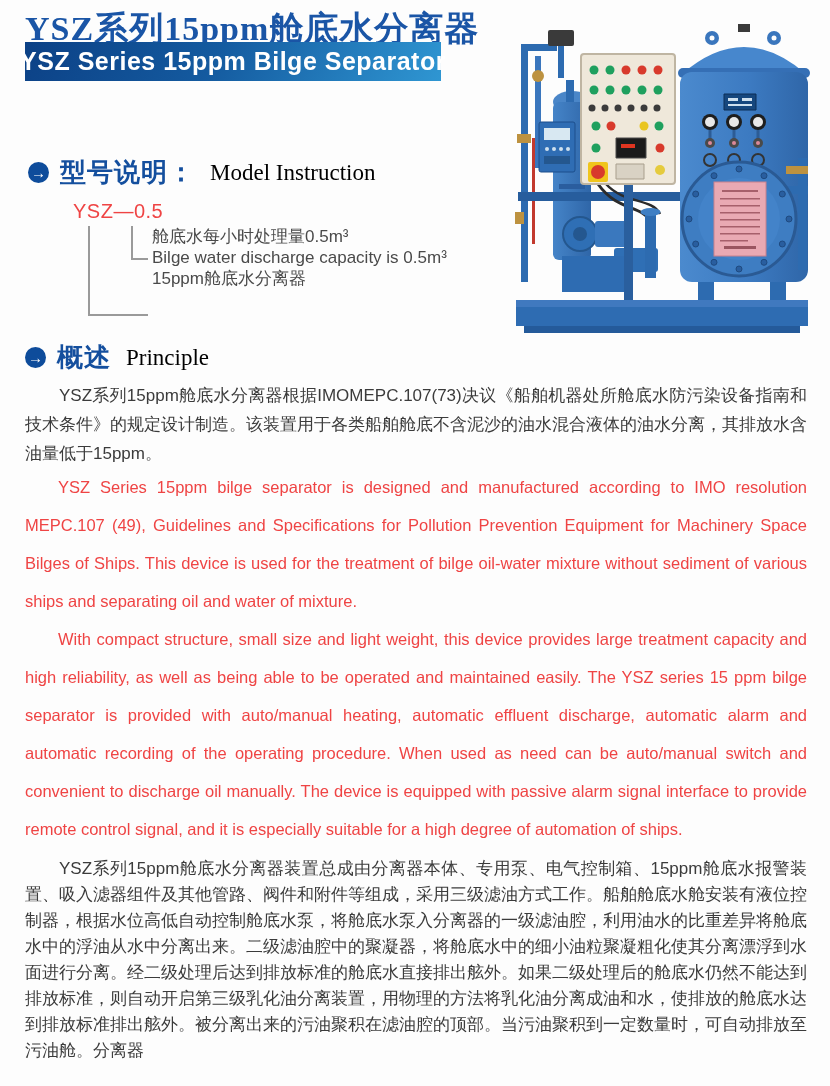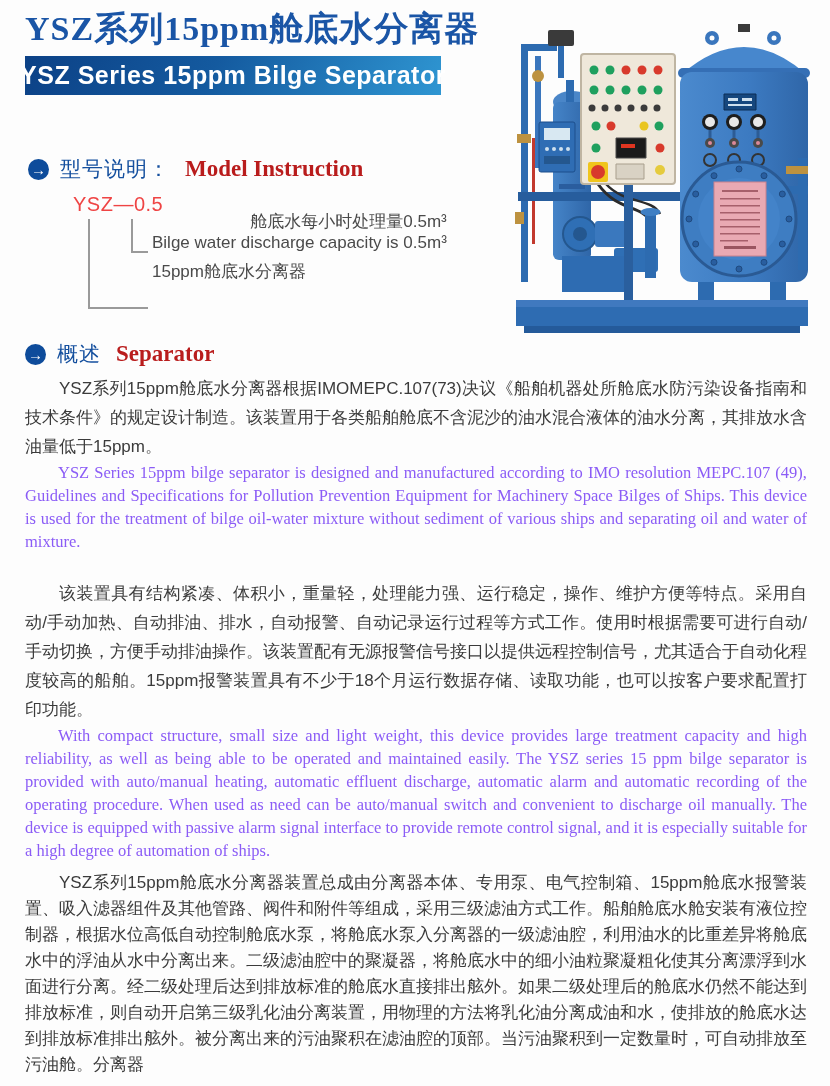--- a/index.html
+++ b/index.html
@@ -11,63 +11,63 @@
   .page{position:relative;width:830px;height:836px;}
 
   
   .title-cn{
     position:absolute;left:25px;top:6px;
     font-family:"Liberation Serif","DejaVu Serif",serif;
     font-weight:bold;font-size:34px;letter-spacing:1px;
     color:#1a55a6;white-space:nowrap;
   }
   .banner{
-    position:absolute;left:25px;top:56px;width:416px;height:39px;
+    position:absolute;left:25px;top:42px;width:416px;height:39px;
     background:linear-gradient(115deg,#0c4186 0%,#145a9f 45%,#2f96d2 100%);
     display:flex;align-items:center;justify-content:center;
   }
   .banner-text{
     color:#ffffff;font-weight:bold;font-size:25px;letter-spacing:.5px;white-space:nowrap;
   }
 
   
   .photo{position:absolute;left:502px;top:14px;width:318px;height:334px;}
 
   
   .sec-head{display:flex;align-items:center;gap:11px;}
   .bullet{
     width:21px;height:21px;border-radius:50%;
     background:#0e4c9b;color:#fff;flex:0 0 21px;
     display:inline-flex;align-items:center;justify-content:center;
   }
   .bullet::after{content:"\2192";font-size:15px;font-weight:bold;line-height:1;}
-  .head-cn{font-size:21px;font-weight:normal;color:#144f9e;letter-spacing:1px;}
+  .head-cn{font-size:26px;font-weight:bold;color:#144f9e;letter-spacing:1px;}
   .head-en{font-family:"Liberation Serif","DejaVu Serif",serif;
-           font-size:23px;font-weight:bold;color:#b91c1c;margin-left:4px;}
+           font-size:23px;font-weight:normal;color:#000000;margin-left:4px;}
 
   
   .model-sec{position:absolute;left:28px;top:155px;width:460px;}
   .tree{position:relative;height:150px;margin-top:10px;font-size:17px;color:#4a4a4a;}
   .model-code{position:absolute;left:45px;top:0;font-size:20px;color:#ef4444;letter-spacing:.5px;}
   .l-branch{position:absolute;border-left:2px solid #9a9a9a;border-bottom:2px solid #9a9a9a;}
   .l1{left:103px;top:26px;width:15px;height:32px;}
   .l2{left:60px;top:26px;width:58px;height:88px;}
   .branch-text{position:absolute;left:124px;line-height:21px;}
-  .bt1{top:18px;text-align:right;}
+  .bt1{top:26px;}
   .bt2{top:68px;}
 
   
   .flow{position:absolute;left:25px;top:340px;width:782px;}
   .para-cn{
     font-size:17px;line-height:29px;text-align:justify;text-indent:2em;
     margin:6px 0 0 0;color:#3b3b3b;
   }
   .para-en{
-    font-size:16.5px;line-height:23px;text-align:justify;text-indent:2em;
-    margin:0;color:#8b5cf6;font-family:Liberation Serif, serif;
+    font-size:16.5px;line-height:38px;text-align:justify;text-indent:2em;
+    margin:0;color:#ef4444;
   }
   .gap-top{margin-top:26px;}
   .principle-head{margin-top:16px;margin-bottom:4px;}
   .principle-para{line-height:26px;margin-top:8px;}
 
   svg [data-name]{vector-effect:non-scaling-stroke;}
 </style>
 </head>
 <body>
 
@@ -280,25 +280,24 @@
         <div data-name="branch-type-cn">15ppm舱底水分离器</div>
       </div>
     </div>
   </div>
 
   <div class="flow" data-name="main-content">
 
     <div class="sec-head" data-name="overview-section-heading">
       <span class="bullet" data-name="arrow-bullet-icon"></span>
       <span class="head-cn" data-name="overview-heading-cn">概述</span>
-      <span class="head-en" data-name="overview-heading-en">Separator</span>
+      <span class="head-en" data-name="overview-heading-en">Principle</span>
     </div>
 
     <p class="para-cn" data-name="overview-paragraph-1-cn">YSZ系列15ppm舱底水分离器根据IMOMEPC.107(73)决议《船舶机器处所舱底水防污染设备指南和技术条件》的规定设计制造。该装置用于各类船舶舱底不含泥沙的油水混合液体的油水分离，其排放水含油量低于15ppm。</p>
     <p class="para-en" data-name="overview-paragraph-1-en">YSZ Series 15ppm bilge separator is designed and manufactured according to IMO resolution MEPC.107 (49), Guidelines and Specifications for Pollution Prevention Equipment for Machinery Space Bilges of Ships. This device is used for the treatment of bilge oil-water mixture without sediment of various ships and separating oil and water of mixture.</p>
-    <p class="para-cn gap-top" data-name="overview-paragraph-2-cn">该装置具有结构紧凑、体积小，重量轻，处理能力强、运行稳定，操作、维护方便等特点。采用自动/手动加热、自动排油、排水，自动报警、自动记录运行过程等方式工作。使用时根据需要可进行自动/手动切换，方便手动排油操作。该装置配有无源报警信号接口以提供远程控制信号，尤其适合于自动化程度较高的船舶。15ppm报警装置具有不少于18个月运行数据存储、读取功能，也可以按客户要求配置打印功能。</p>
     <p class="para-en" data-name="overview-paragraph-2-en">With compact structure, small size and light weight, this device provides large treatment capacity and high reliability, as well as being able to be operated and maintained easily. The YSZ series 15 ppm bilge separator is provided with auto/manual heating, automatic effluent discharge, automatic alarm and automatic recording of the operating procedure. When used as need can be auto/manual switch and convenient to discharge oil manually. The device is equipped with passive alarm signal interface to provide remote control signal, and it is especially suitable for a high degree of automation of ships.</p>
 
 
     <p class="para-cn principle-para" data-name="principle-paragraph-cn">YSZ系列15ppm舱底水分离器装置总成由分离器本体、专用泵、电气控制箱、15ppm舱底水报警装置、吸入滤器组件及其他管路、阀件和附件等组成，采用三级滤油方式工作。船舶舱底水舱安装有液位控制器，根据水位高低自动控制舱底水泵，将舱底水泵入分离器的一级滤油腔，利用油水的比重差异将舱底水中的浮油从水中分离出来。二级滤油腔中的聚凝器，将舱底水中的细小油粒聚凝粗化使其分离漂浮到水面进行分离。经二级处理后达到排放标准的舱底水直接排出舷外。如果二级处理后的舱底水仍然不能达到排放标准，则自动开启第三级乳化油分离装置，用物理的方法将乳化油分离成油和水，使排放的舱底水达到排放标准排出舷外。被分离出来的污油聚积在滤油腔的顶部。当污油聚积到一定数量时，可自动排放至污油舱。分离器</p>
   </div>
 
 </div>
 
 </body></html>

